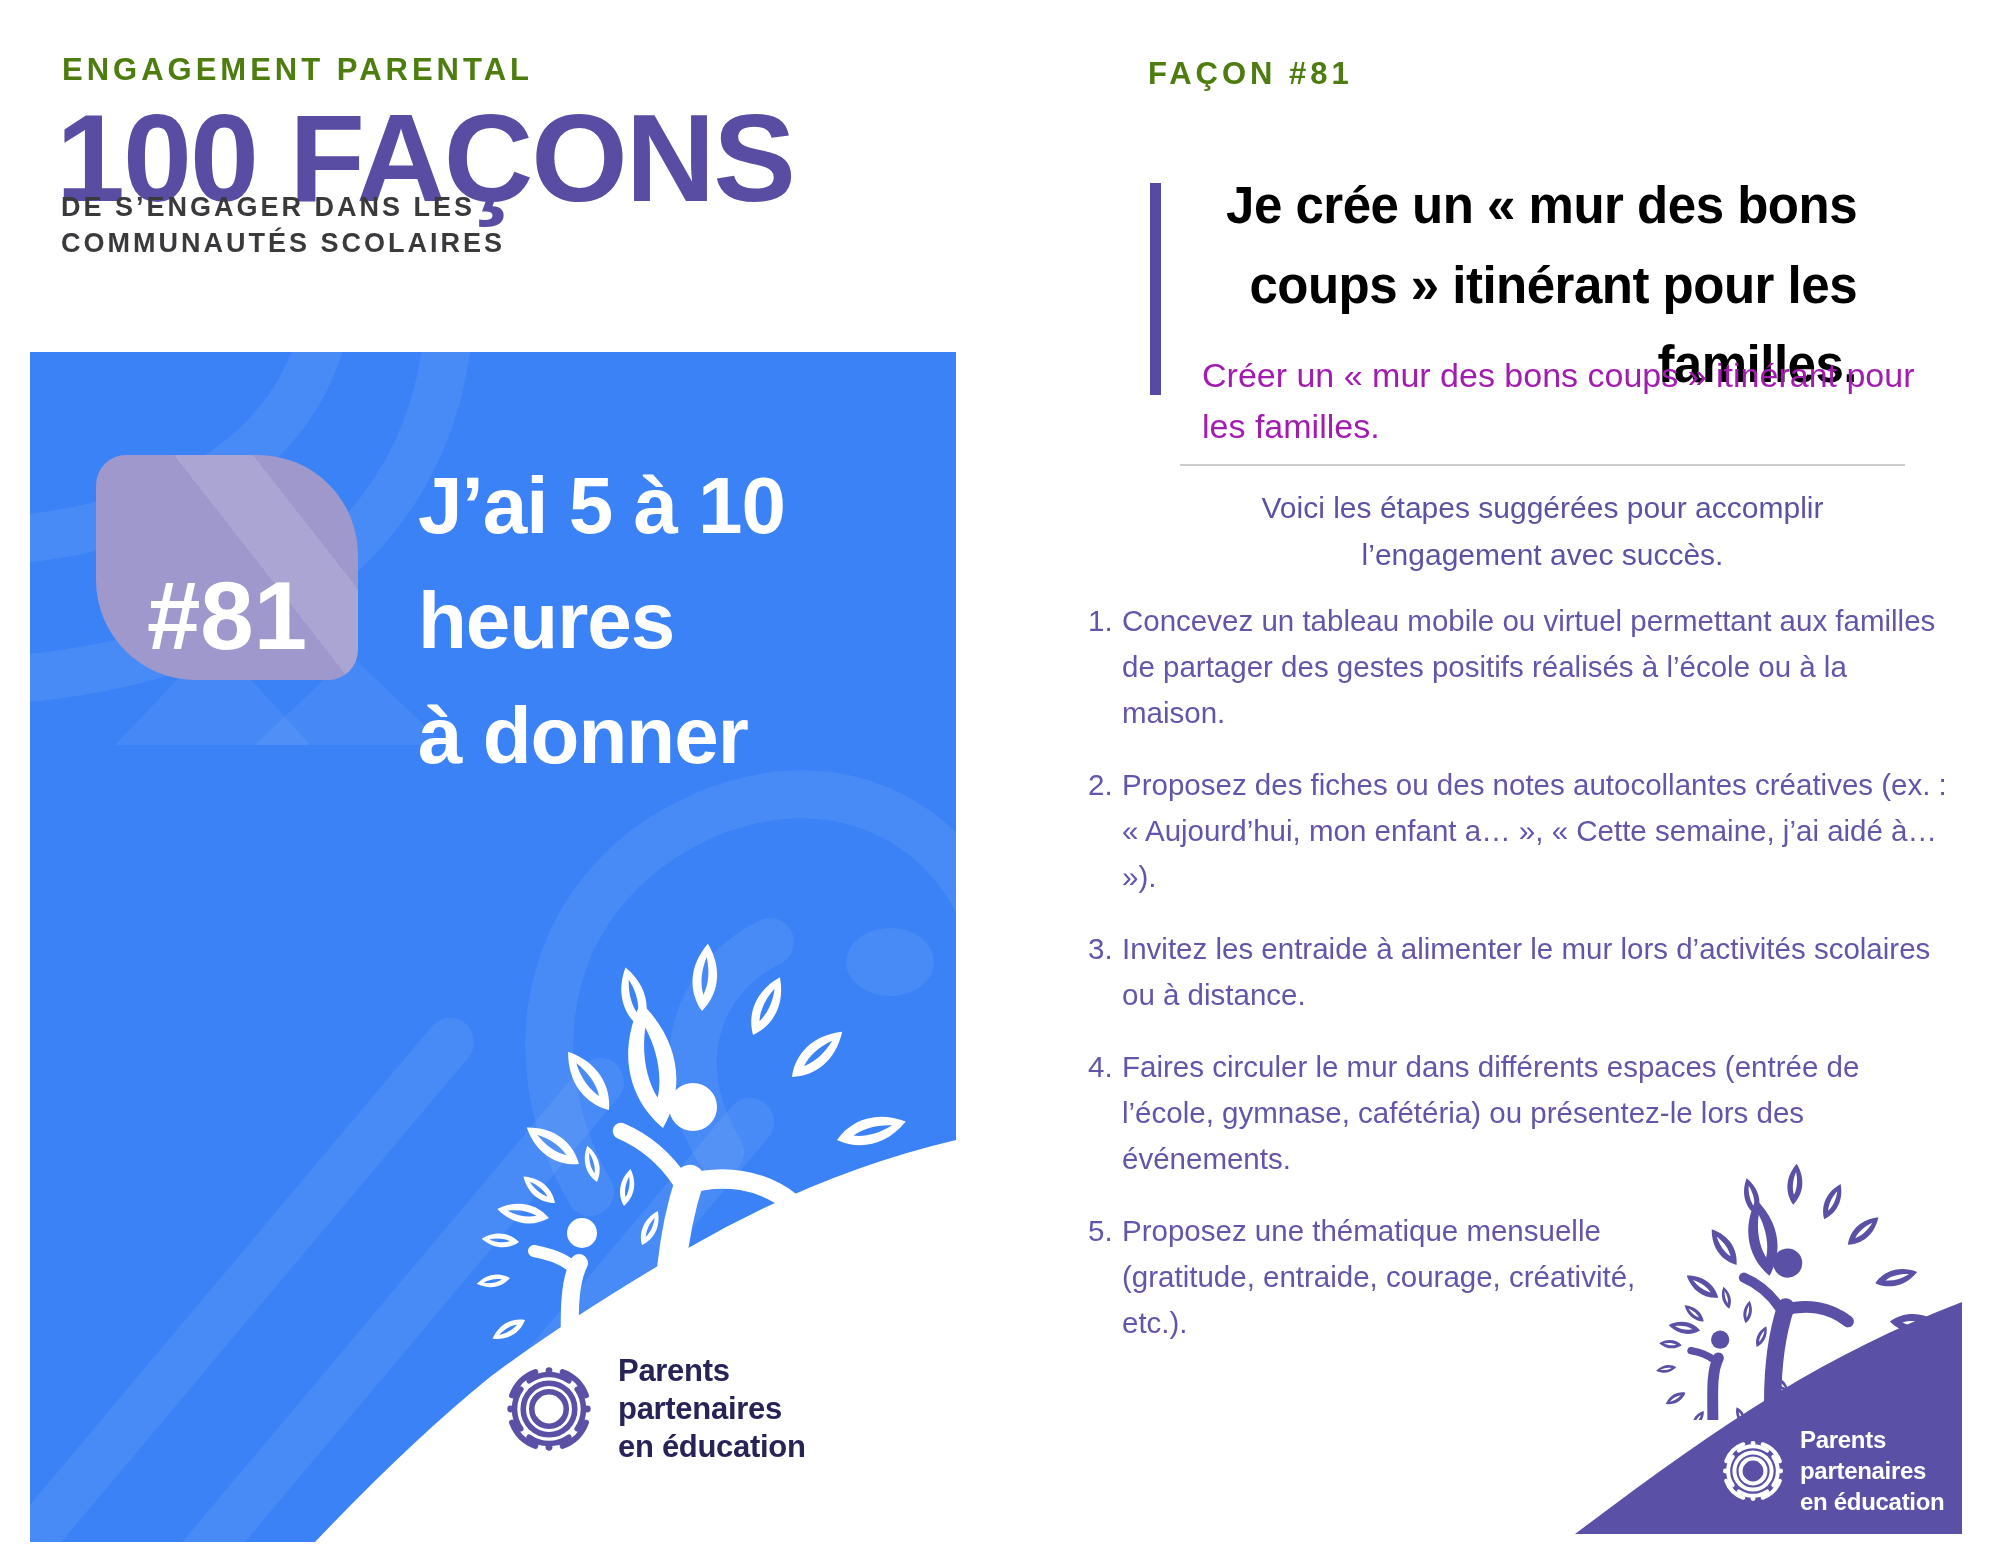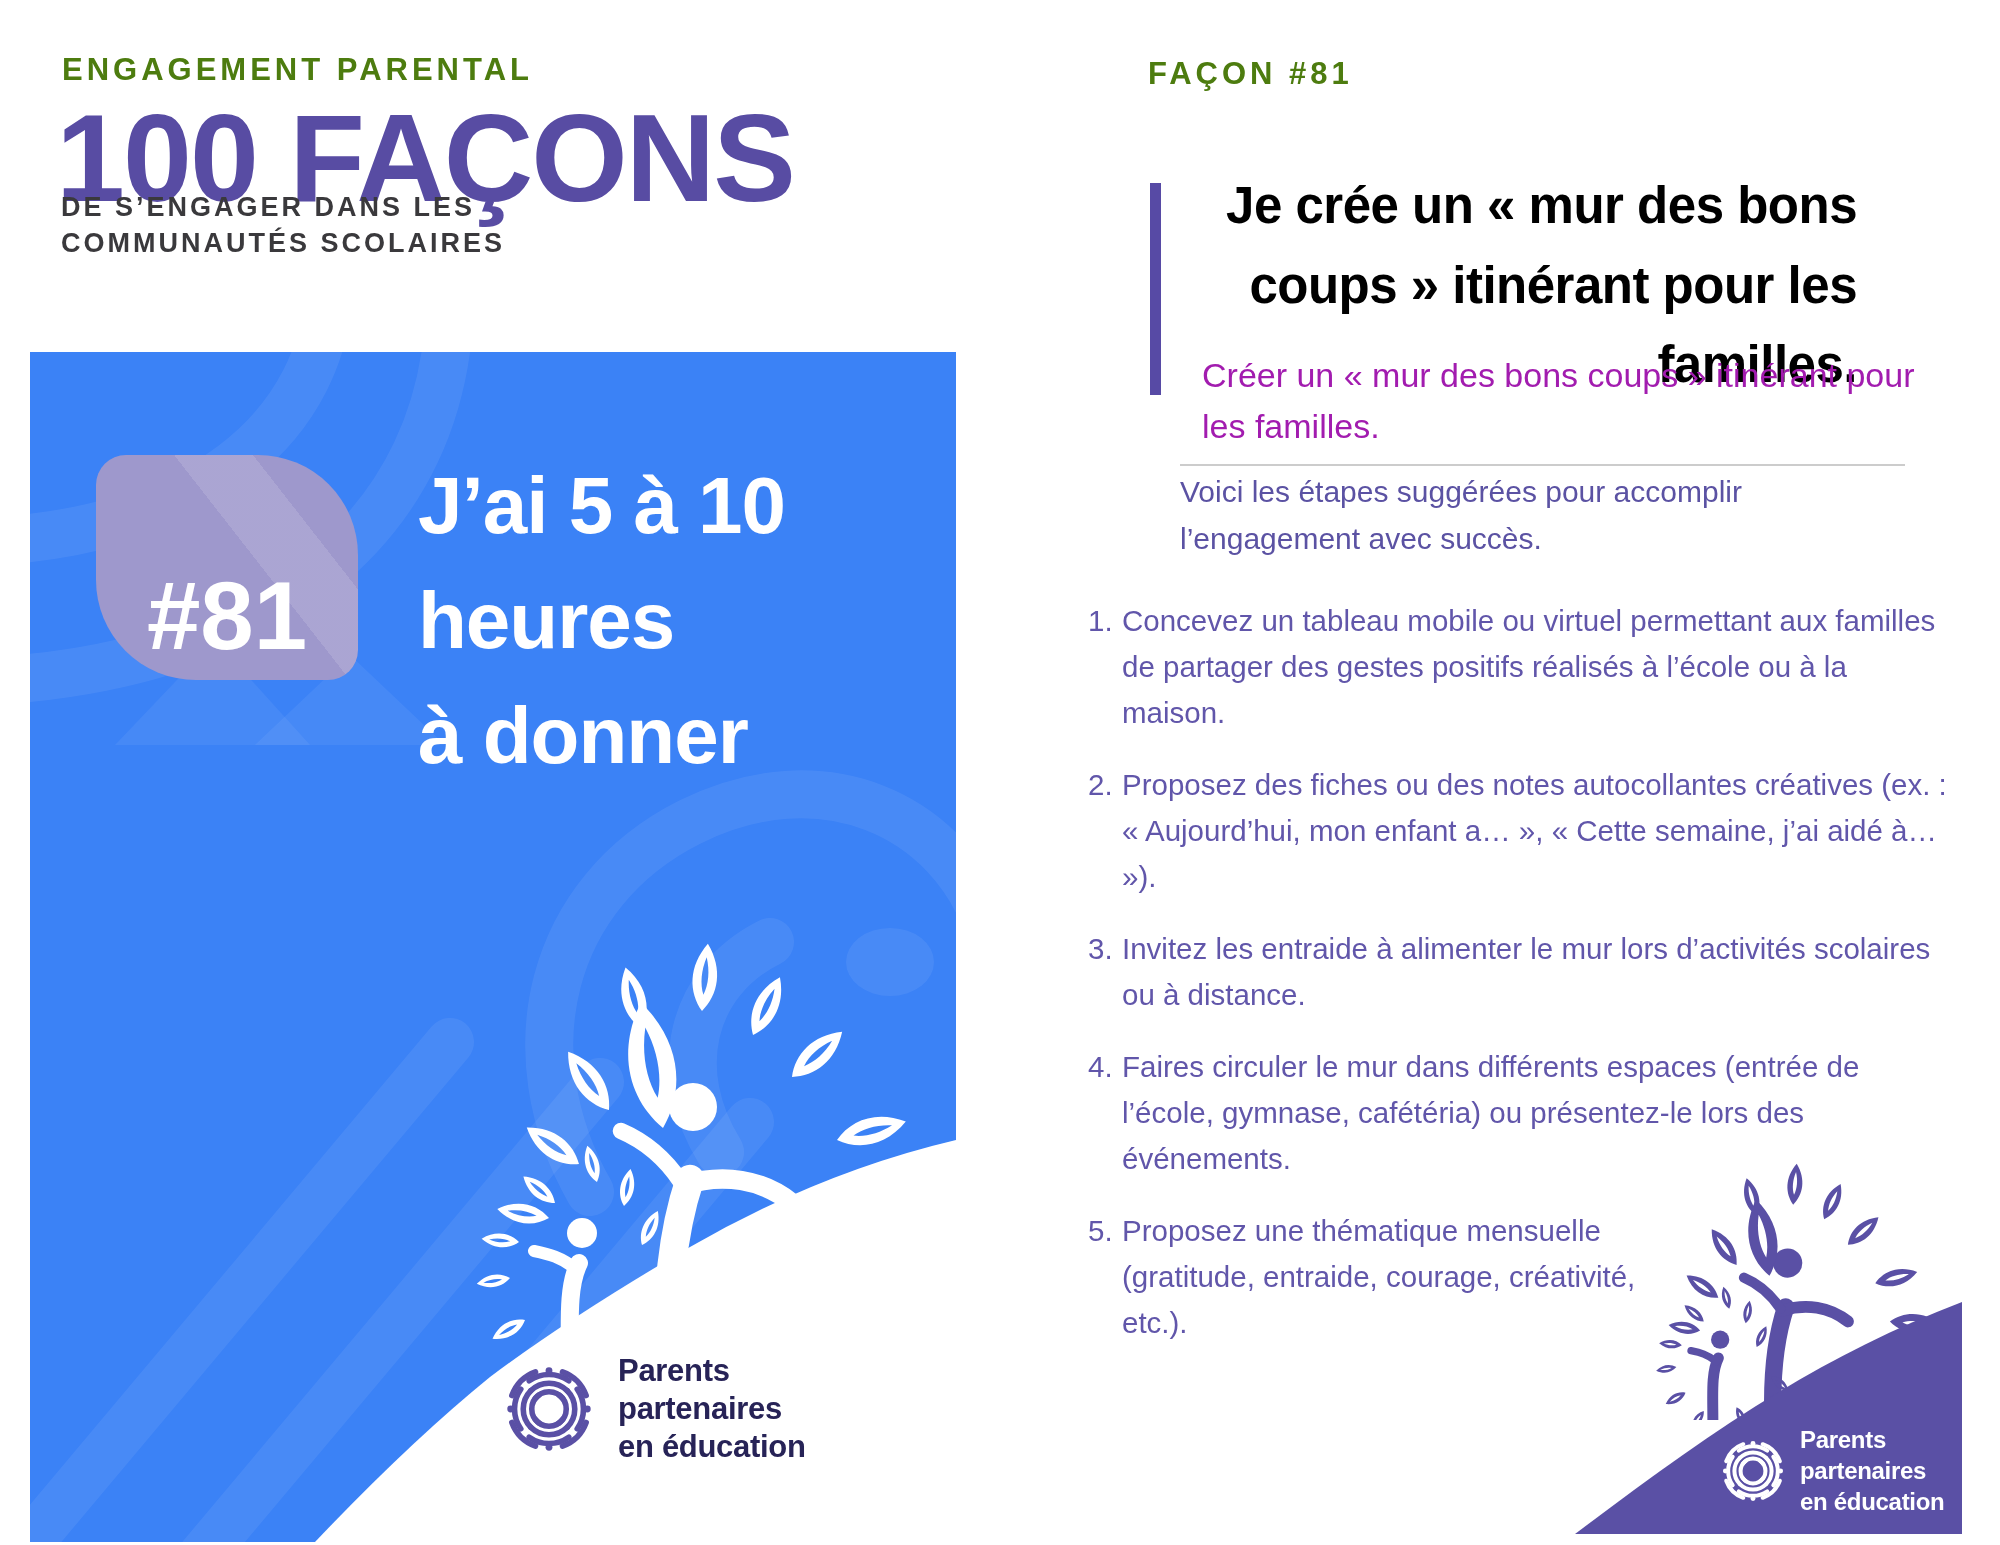--- a/index.html
+++ b/index.html
@@ -65,21 +65,21 @@
   .r-title{
     left:1202px;top:166px;width:655px;font-size:51px;font-weight:800;
     color:#000000;line-height:1.56;letter-spacing:-0.5px;text-align:right;
   }
   .r-subtitle{
     left:1202px;top:350px;width:715px;font-size:34px;font-weight:400;
     color:#a21caf;line-height:1.5;
   }
   .divider{left:1180px;top:464px;width:725px;height:2px;background:#cccccc;}
   .r-intro{
-    left:1180px;top:468px;width:725px;text-align:left;
+    left:1180px;top:484px;width:725px;text-align:center;
     font-size:30px;color:#5b52a3;line-height:1.57;
   }
   .steps{
     left:1088px;top:598px;width:862px;list-style:none;margin:0;padding:0;
   }
   .steps li{
     display:flex;margin-bottom:26px;font-size:29.5px;color:#6156aa;line-height:1.56;
   }
   .steps .num{flex:0 0 34px;}
   .steps .txt{white-space:pre-line;}

